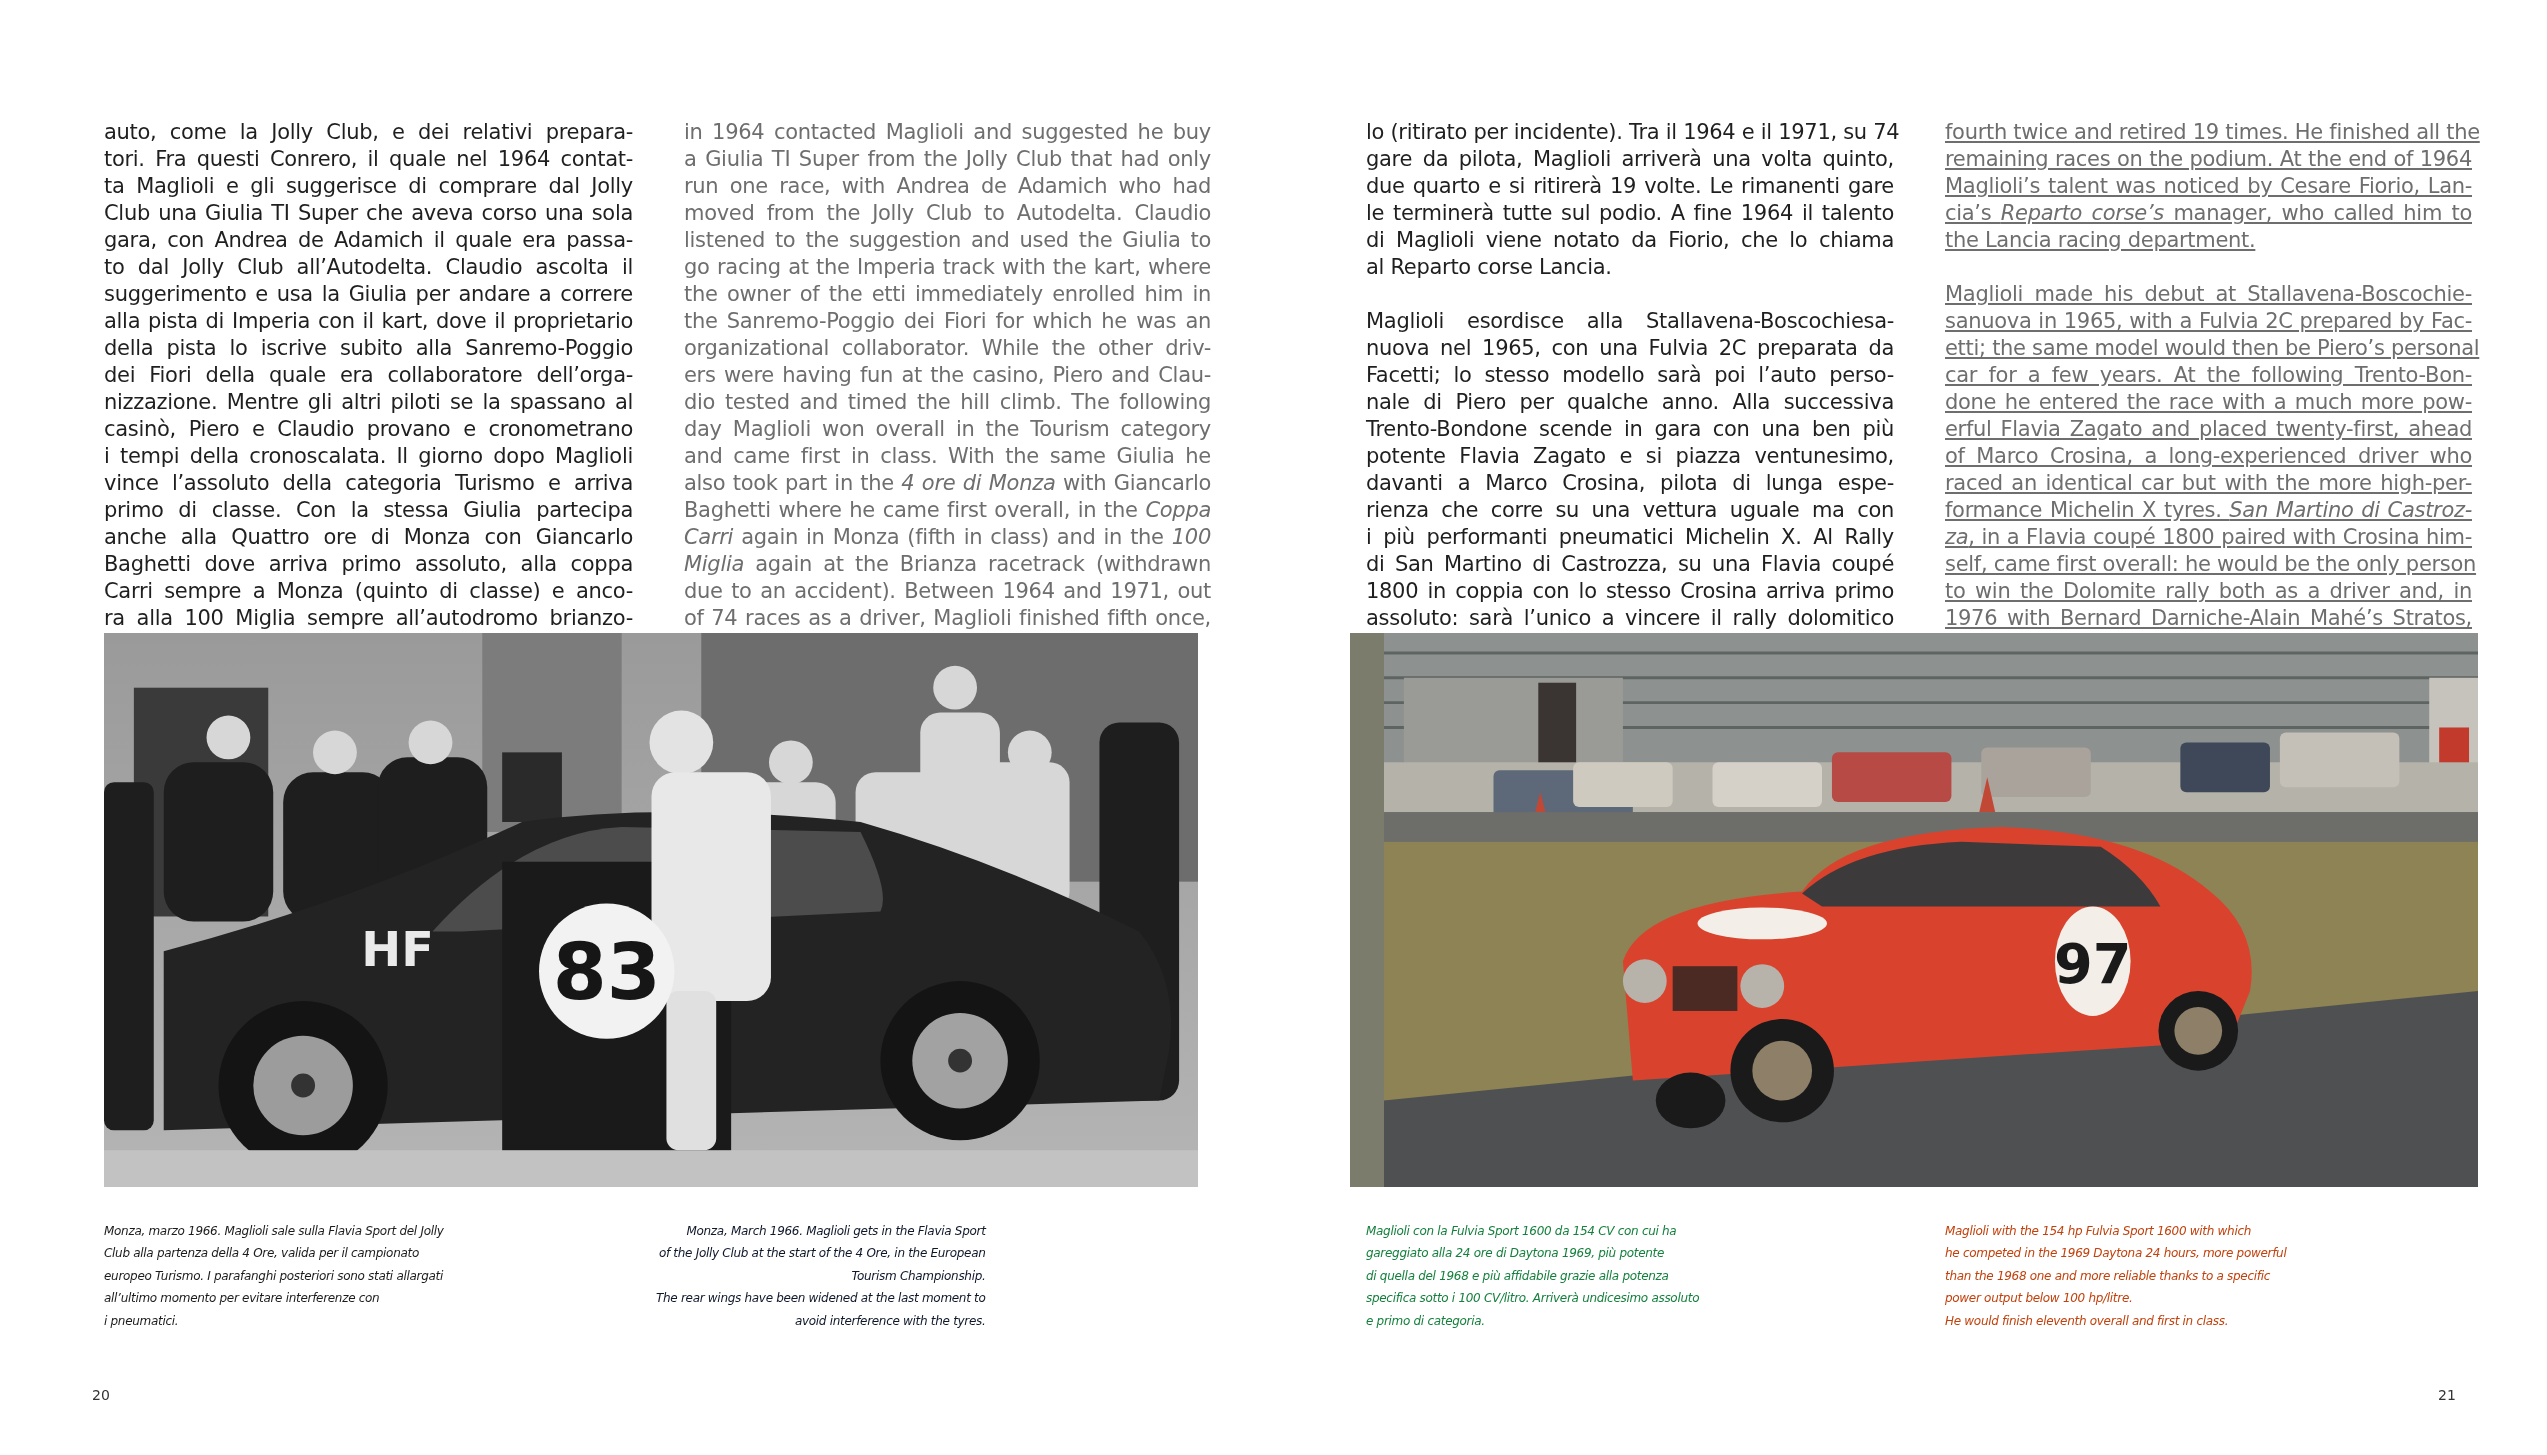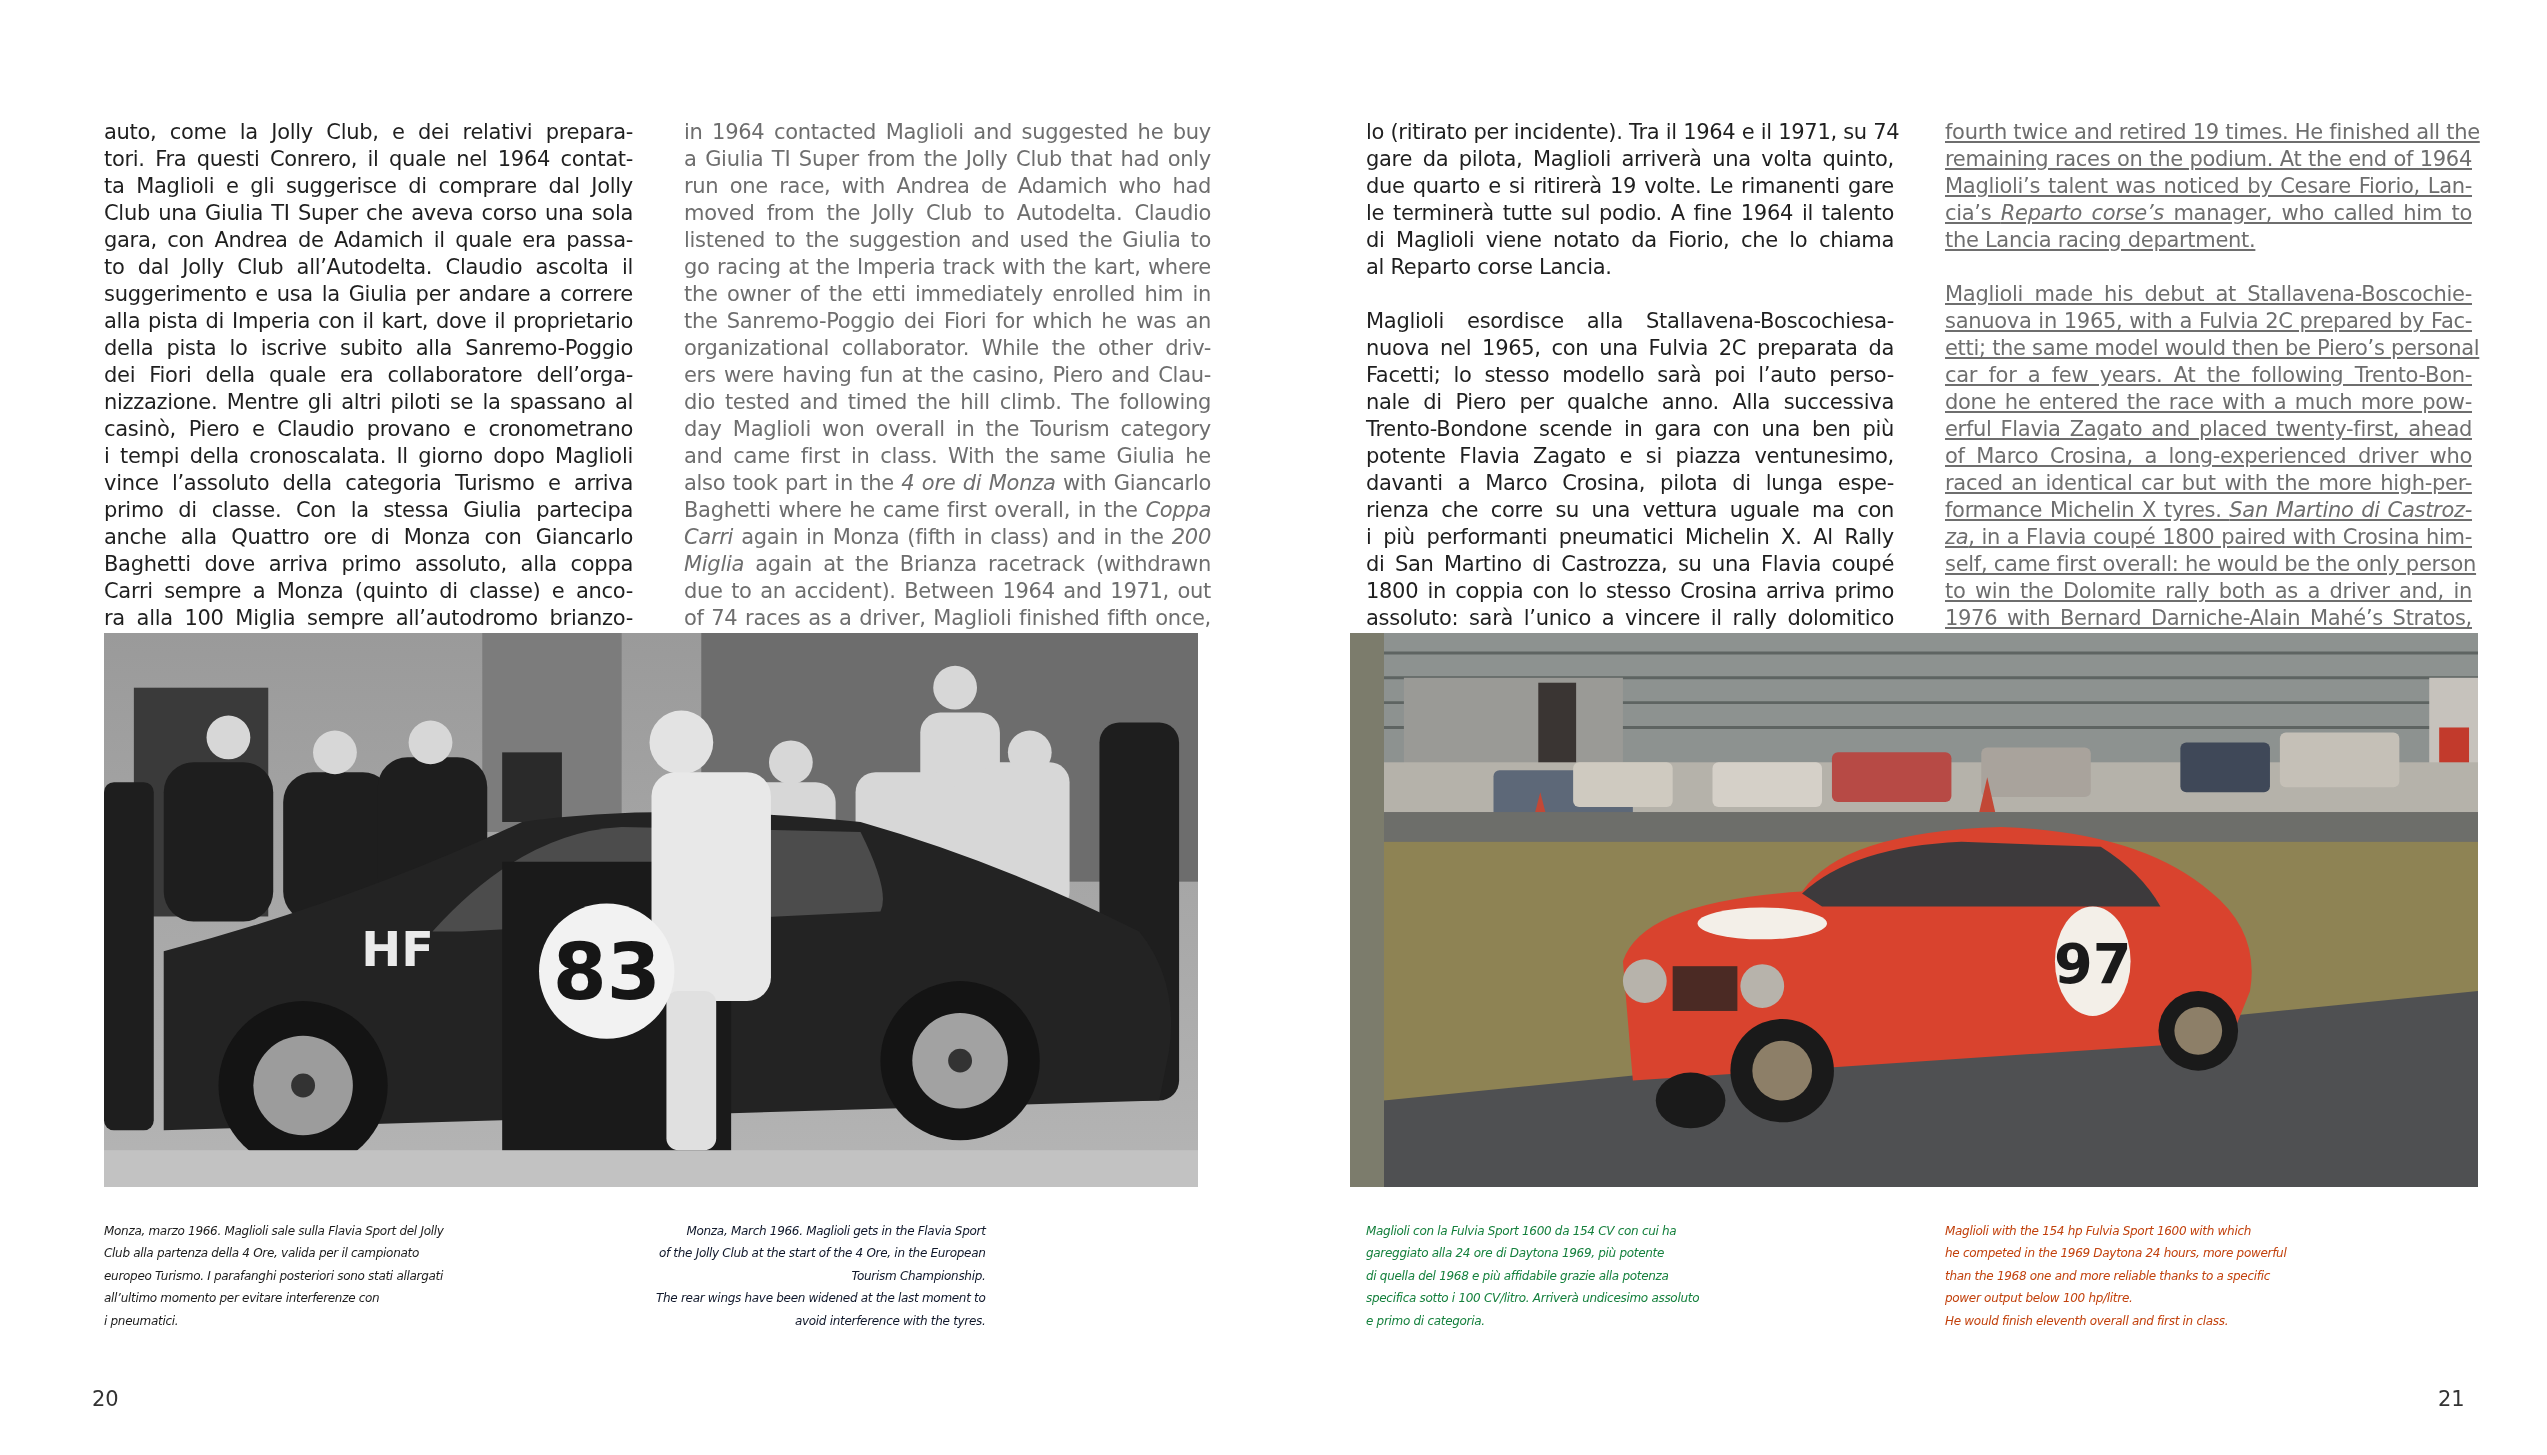--- a/index.html
+++ b/index.html
@@ -25,21 +25,21 @@
   .photo svg { width: 100%; height: 100%; display: block; }
 
   .cap { position: absolute; top: 1220px; font-size: 12px; line-height: 22.4px;
          font-style: italic; letter-spacing: -0.3px; }
   .cap span { display: block; white-space: nowrap; }
   #cap1 { left: 104px; color: #1c1c1c; }
   #cap2 { left: 656px; color: #0f172a; text-align: right; }
   #cap3 { left: 1366px; color: #15803d; }
   #cap4 { left: 1945px; color: #c2410c; }
 
-  .pagenum { position: absolute; top: 1387px; font-size: 21px; color: #333; }
+  .pagenum { position: absolute; top: 1387px; font-size: 14px; color: #333; }
   #pn-left { left: 92px; }
   #pn-right { left: 2438px; }
 </style>
 </head>
 <body>
 
 <div id="c1" class="col it">
     <p>
       <span class="line">auto, come la Jolly Club, e dei relativi prepara-</span>
       <span class="line">tori. Fra questi Conrero, il quale nel 1964 contat-</span>
@@ -72,21 +72,21 @@
       <span class="line">go racing at the Imperia track with the kart, where</span>
       <span class="line">the owner of the etti immediately enrolled him in</span>
       <span class="line">the Sanremo-Poggio dei Fiori for which he was an</span>
       <span class="line">organizational collaborator. While the other driv-</span>
       <span class="line">ers were having fun at the casino, Piero and Clau-</span>
       <span class="line">dio tested and timed the hill climb. The following</span>
       <span class="line">day Maglioli won overall in the Tourism category</span>
       <span class="line">and came first in class. With the same Giulia he</span>
       <span class="line">also took part in the <em>4 ore di Monza</em> with Giancarlo</span>
       <span class="line">Baghetti where he came first overall, in the <em>Coppa</em></span>
-      <span class="line"><em>Carri</em> again in Monza (fifth in class) and in the <em>200</em></span>
+      <span class="line"><em>Carri</em> again in Monza (fifth in class) and in the <em>100</em></span>
       <span class="line"><em>Miglia</em> again at the Brianza racetrack (withdrawn</span>
       <span class="line">due to an accident). Between 1964 and 1971, out</span>
       <span class="line">of 74 races as a driver, Maglioli finished fifth once,</span>
     </p>
   </div>
 
 <div id="photo-left" class="photo">
   <svg viewBox="0 0 1099 557" preserveAspectRatio="none">
     <defs>
       <linearGradient id="bgL" x1="0" y1="0" x2="0" y2="1">

